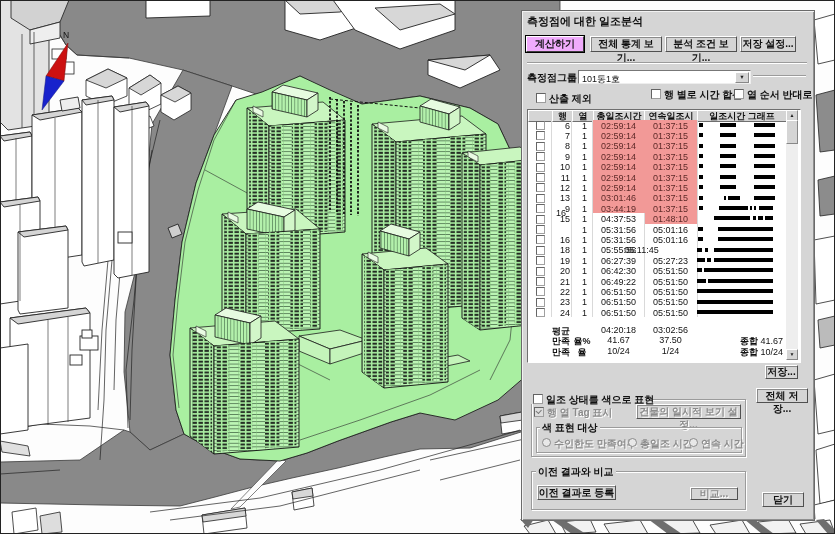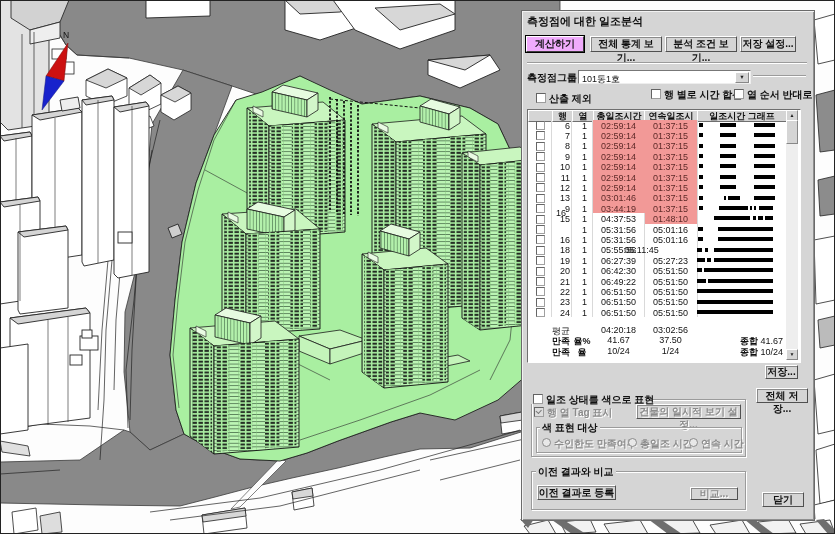--- a/index.html
+++ b/index.html
@@ -473,21 +473,21 @@
     <div class="tc" style="left:572px;top:297.4px;width:15px;text-align:right">1</div>
     <div class="tc" style="left:593px;top:297.4px;width:51px;text-align:center;color:#111">06:51:50</div>
     <div class="tc" style="left:644px;top:297.4px;width:53px;text-align:center;color:#111">05:51:50</div>
     <div style="position:absolute;left:697px;top:299.6px;width:76px;height:4px;background:#000"></div>
 <div class="cbt" style="left:536px;top:308.1px"></div>
     <div class="tc" style="left:552px;top:307.8px;width:18px;text-align:right">24</div>
     <div class="tc" style="left:572px;top:307.8px;width:15px;text-align:right">1</div>
     <div class="tc" style="left:593px;top:307.8px;width:51px;text-align:center;color:#111">06:51:50</div>
     <div class="tc" style="left:644px;top:307.8px;width:53px;text-align:center;color:#111">05:51:50</div>
     <div style="position:absolute;left:697px;top:310.0px;width:76px;height:4px;background:#000"></div>
-<div class="tc" style="left:552px;top:324.7px;width:22px;font-weight:normal">평균</div>
+<div class="tc" style="left:552px;top:324.7px;width:22px;font-weight:bold">평균</div>
 <div class="tc" style="left:593px;top:324.7px;width:51px;text-align:center">04:20:18</div>
 <div class="tc" style="left:644px;top:324.7px;width:53px;text-align:center">03:02:56</div>
 <div class="tc" style="left:552px;top:335.3px;width:22px;font-weight:bold">만족</div>
 <div class="tc" style="left:571px;top:335.3px;width:22px;text-align:center;font-weight:bold">율%</div>
 <div class="tc" style="left:593px;top:335.3px;width:51px;text-align:center">41.67</div>
 <div class="tc" style="left:644px;top:335.3px;width:53px;text-align:center">37.50</div>
 <div class="tc" style="left:697px;top:335.3px;width:86px;text-align:right"><b>종합</b> 41.67</div>
 <div class="tc" style="left:552px;top:345.9px;width:22px;font-weight:bold">만족</div>
 <div class="tc" style="left:571px;top:345.9px;width:22px;text-align:center;font-weight:bold">율</div>
 <div class="tc" style="left:593px;top:345.9px;width:51px;text-align:center">10/24</div>

